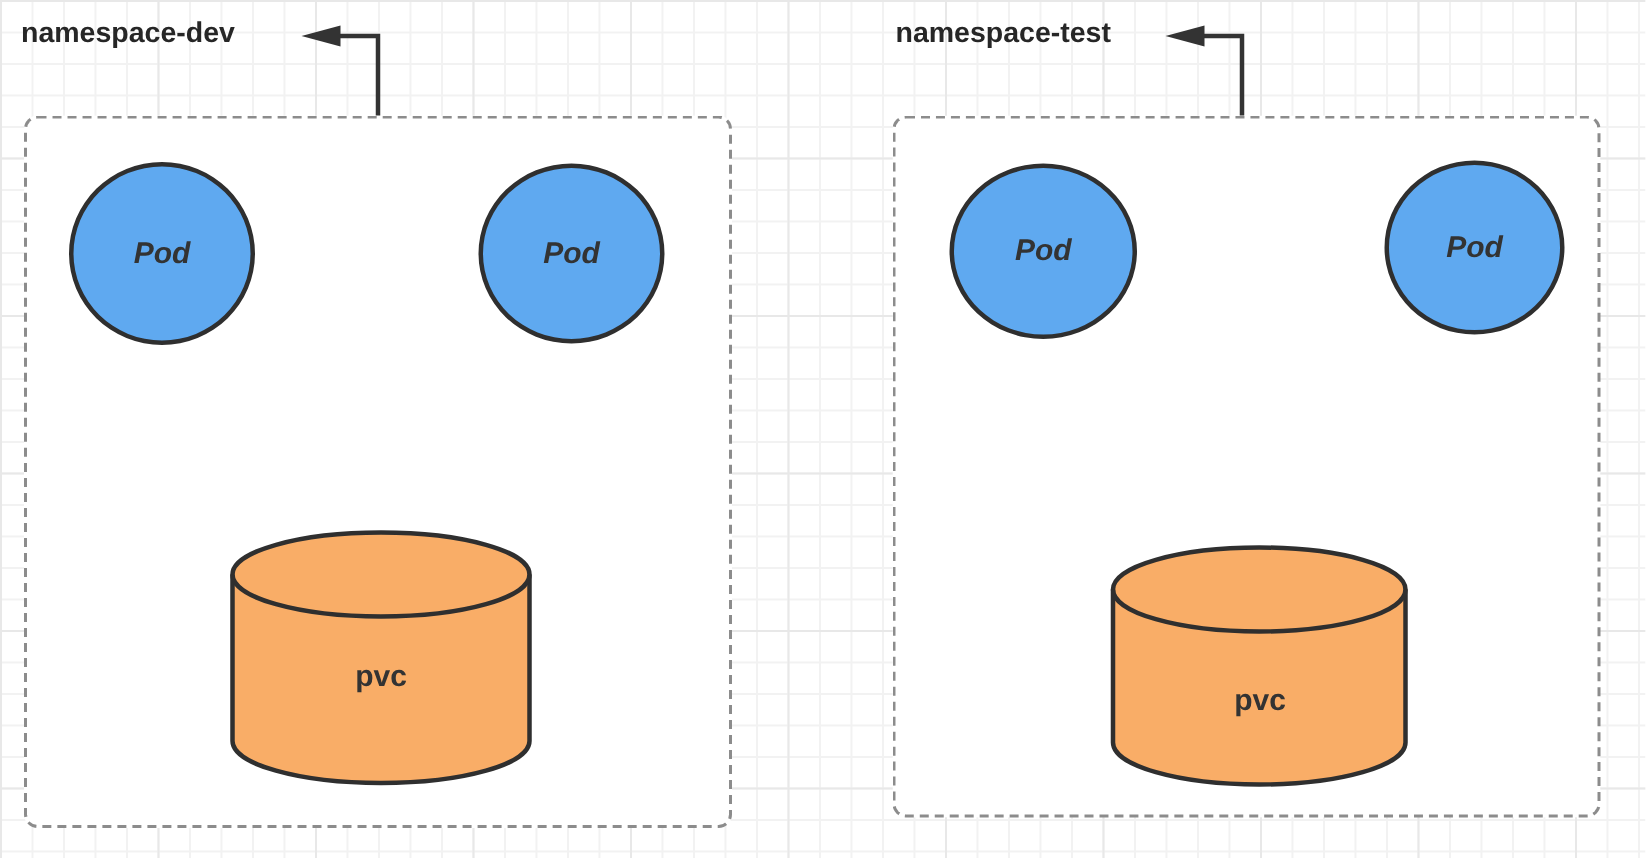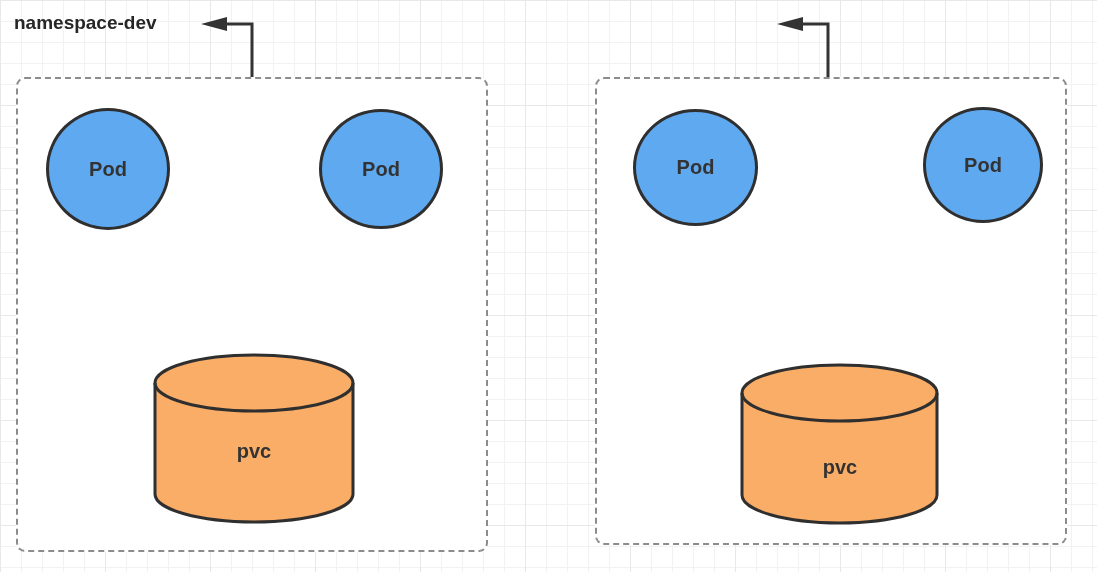--- a/index.html
+++ b/index.html
@@ -49,20 +49,21 @@
     border: 3px solid #2f2f2f;
     display: flex;
     align-items: center;
     justify-content: center;
     z-index: 2;
   }
   .pod span {
     font-size: 20px;
     font-weight: bold;
     color: #333333;
+    font-style: italic;
   }
   .pod.p1 { left: 46px;  top: 108px; width: 124px; height: 122px; }
   .pod.p2 { left: 319px; top: 109px; width: 124px; height: 120px; }
   .pod.p3 { left: 633px; top: 109px; width: 125px; height: 117px; }
   .pod.p4 { left: 923px; top: 107px; width: 120px; height: 116px; }
   .shapes-layer {
     position: absolute;
     left: 0; top: 0;
     width: 1097px; height: 572px;
     z-index: 2;
@@ -91,20 +92,21 @@
 </style>
 </head>
 <body>
 
 <div class="canvas">
 
   <div class="ns-box dev"></div>
   <div class="ns-box test"></div>
 
   <div class="ns-label dev">namespace-dev</div>
+  <div class="ns-label test">namespace-test</div>
 
   <svg class="arrow-svg dev" width="70" height="72" viewBox="0 0 70 72">
     <path d="M 30 14 H 57 V 67" fill="none" stroke="#333333" stroke-width="3"></path>
     <polygon points="6,14 32,7 32,21" fill="#333333"></polygon>
   </svg>
   <svg class="arrow-svg test" width="70" height="72" viewBox="0 0 70 72">
     <path d="M 31 14 H 58 V 67" fill="none" stroke="#333333" stroke-width="3"></path>
     <polygon points="7,14 33,7 33,21" fill="#333333"></polygon>
   </svg>
 

